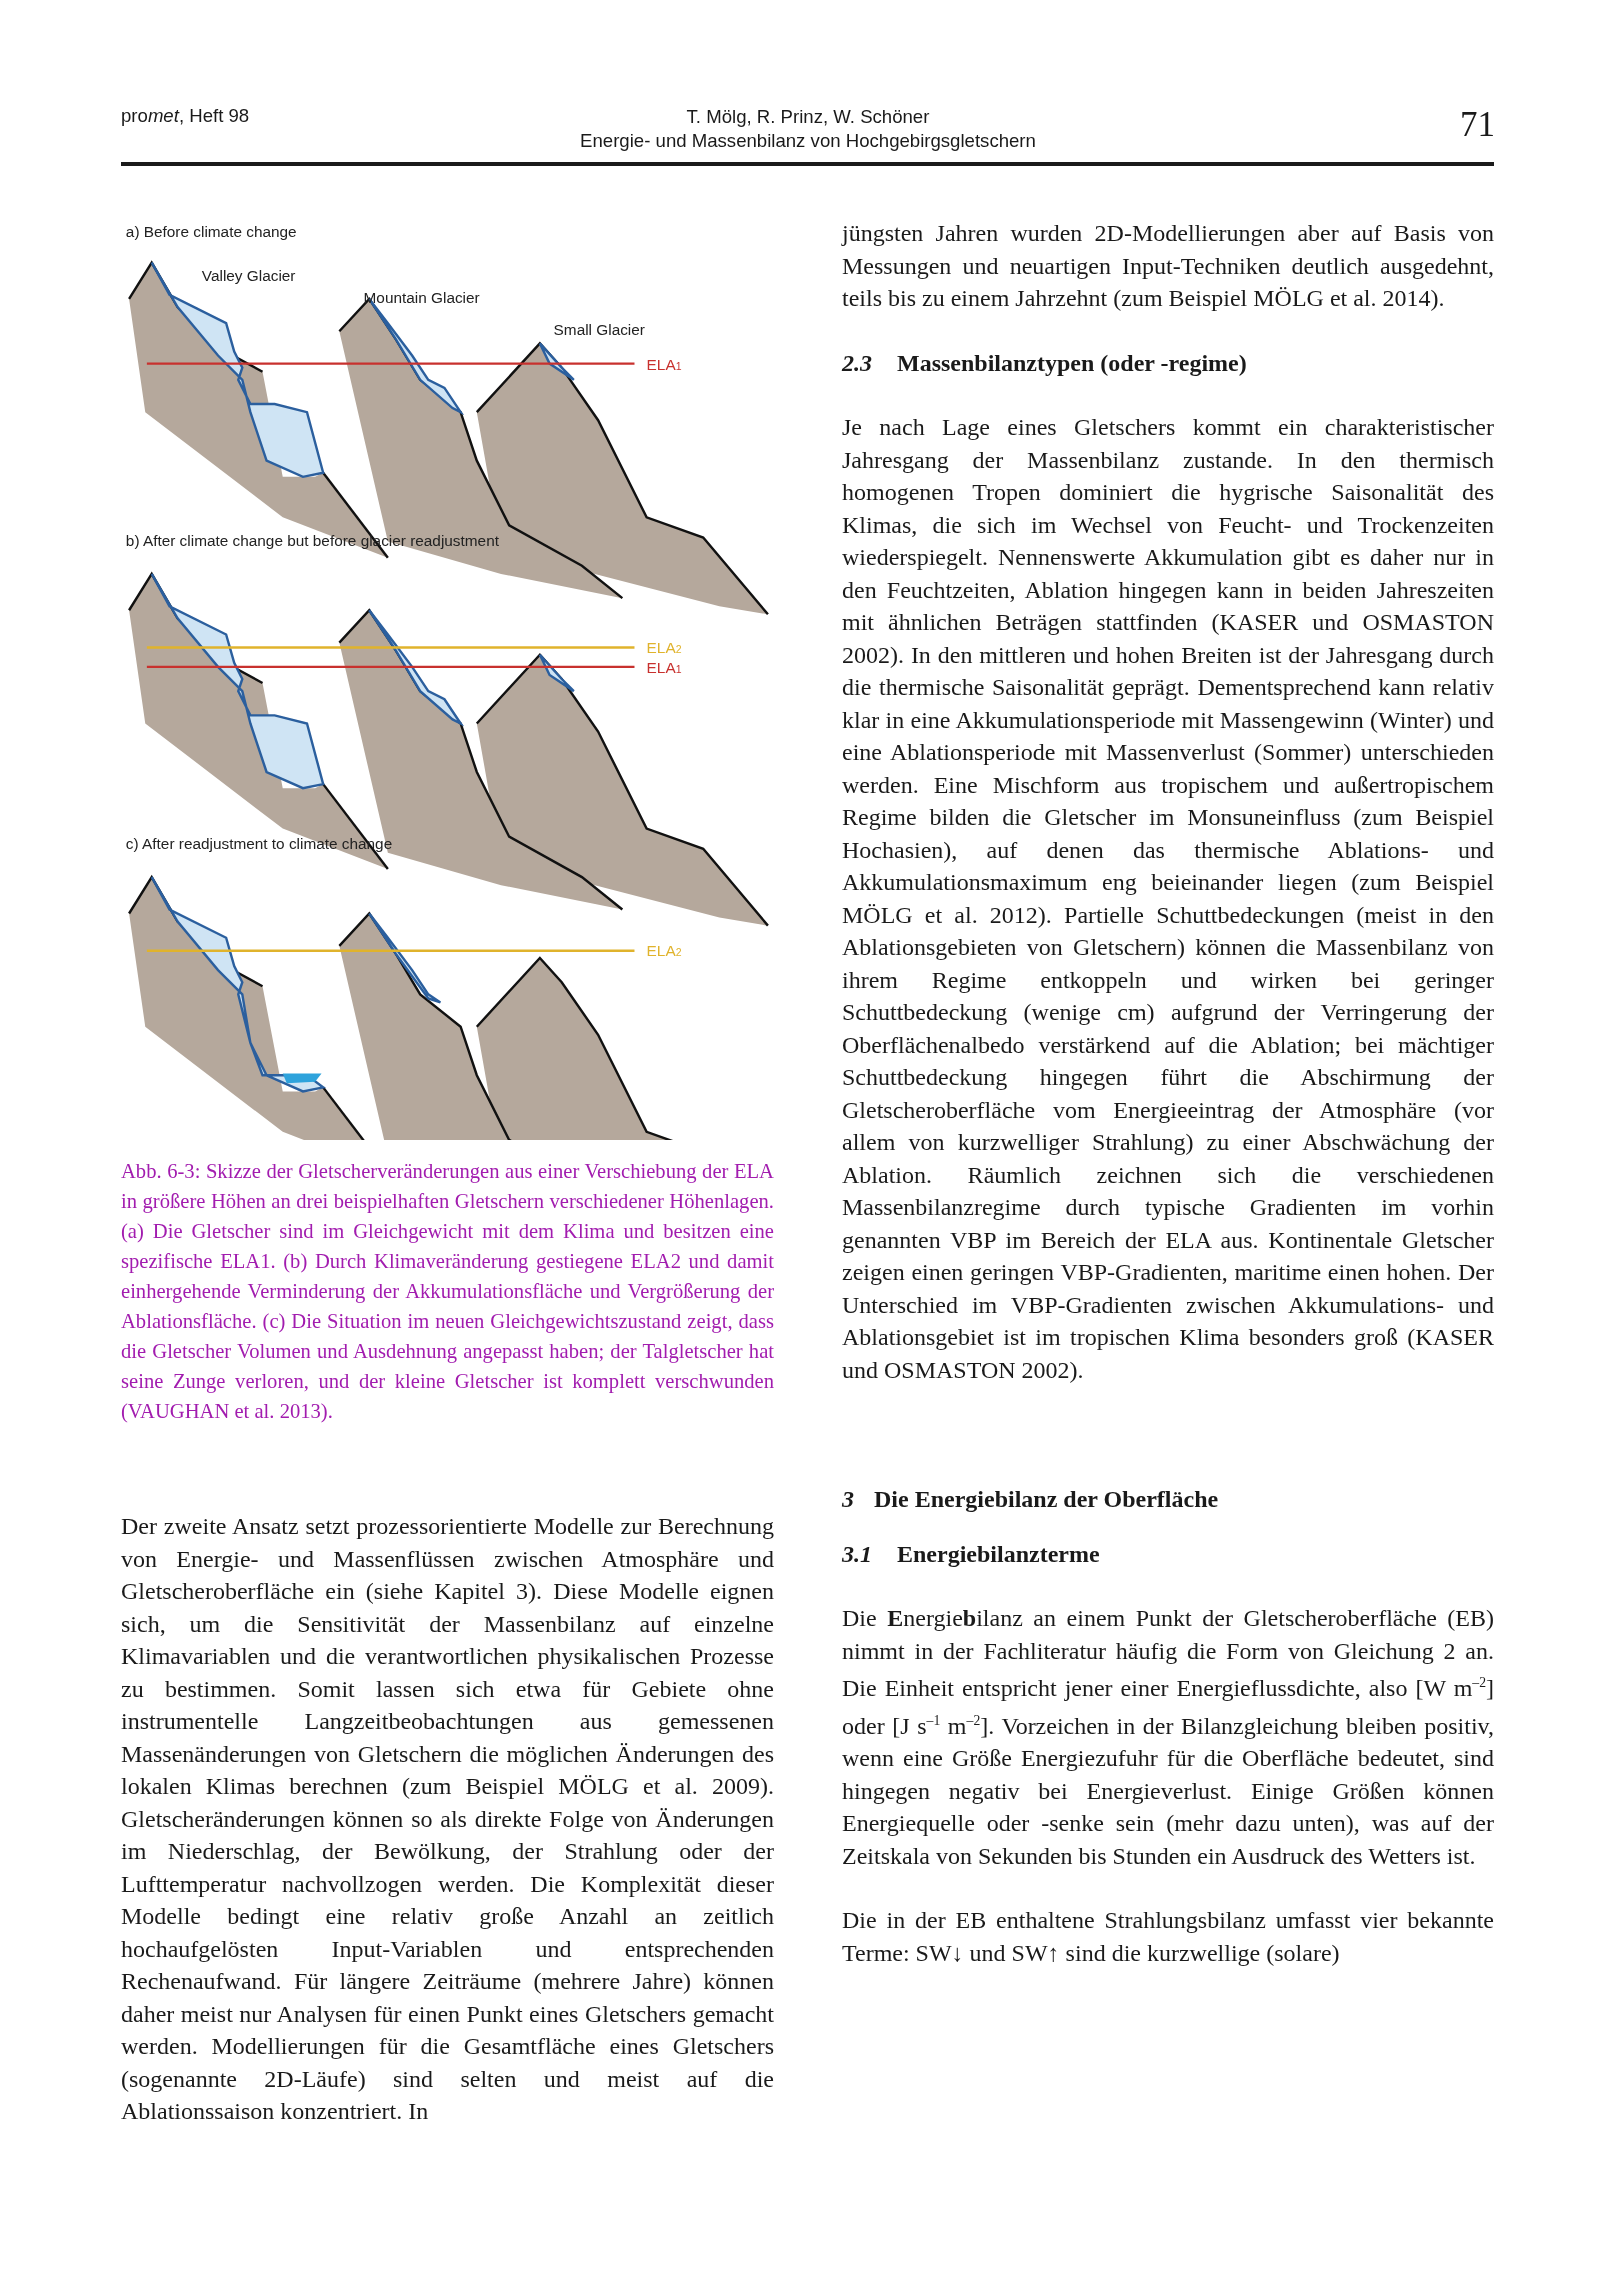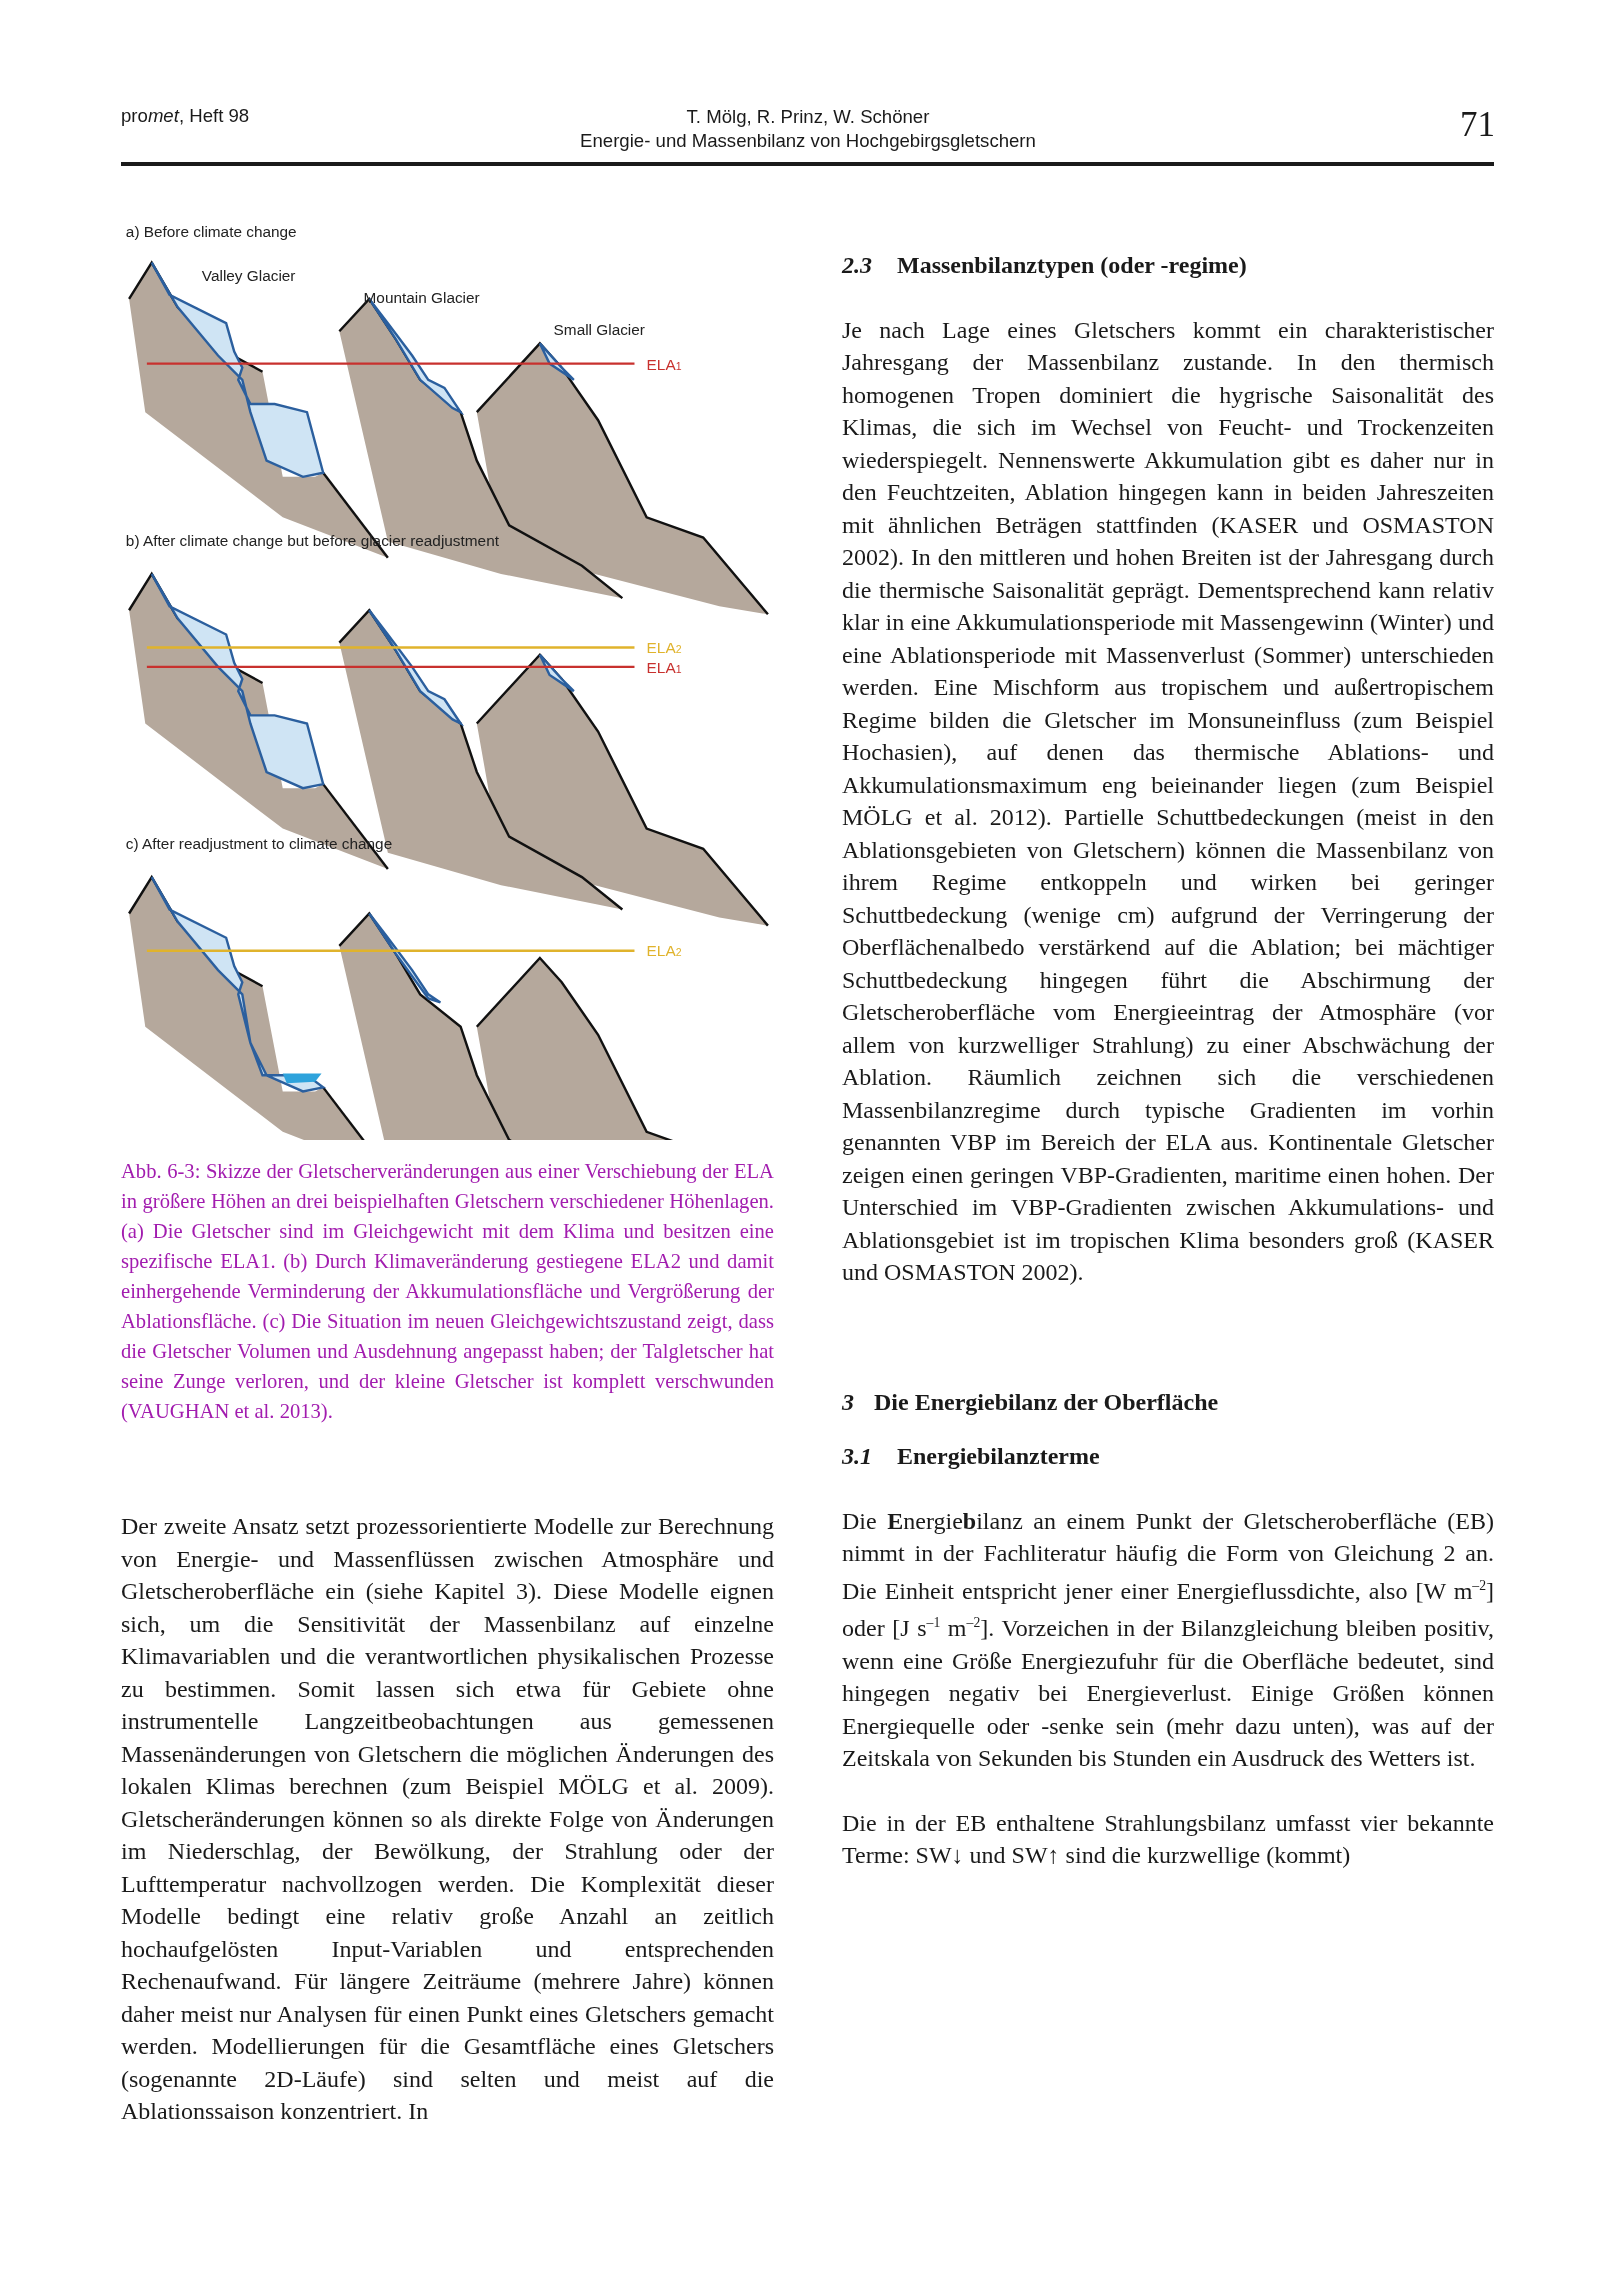--- a/index.html
+++ b/index.html
@@ -113,20 +113,21 @@
       <text class="ela-text" x="650" y="153" fill="#e0b32c"><tspan>ELA</tspan><tspan font-size="13">2</tspan></text>
     </g>
   </svg>
 </div>
 
 <div class="caption">Abb. 6-3: Skizze der Gletscherveränderungen aus einer Verschiebung der ELA in größere Höhen an drei beispielhaften Gletschern verschiedener Höhenlagen. (a) Die Gletscher sind im Gleichgewicht mit dem Klima und besitzen eine spezifische ELA1. (b) Durch Klimaveränderung gestiegene ELA2 und damit einhergehende Verminderung der Akkumulationsfläche und Vergrößerung der Ablationsfläche. (c) Die Situation im neuen Gleichgewichtszustand zeigt, dass die Gletscher Volumen und Ausdehnung angepasst haben; der Talgletscher hat seine Zunge verloren, und der kleine Gletscher ist komplett verschwunden (VAUGHAN et al. 2013).</div>
 
 <div class="col-left-text">Der zweite Ansatz setzt prozessorientierte Modelle zur Berechnung von Energie- und Massenflüssen zwischen Atmosphäre und Gletscheroberfläche ein (siehe Kapitel 3). Diese Modelle eignen sich, um die Sensitivität der Massenbilanz auf einzelne Klimavariablen und die verantwortlichen physikalischen Prozesse zu bestimmen. Somit lassen sich etwa für Gebiete ohne instrumentelle Langzeitbeobachtungen aus gemessenen Massenänderungen von Gletschern die möglichen Änderungen des lokalen Klimas berechnen (zum Beispiel MÖLG et al. 2009). Gletscheränderungen können so als direkte Folge von Änderungen im Niederschlag, der Bewölkung, der Strahlung oder der Lufttemperatur nachvollzogen werden. Die Komplexität dieser Modelle bedingt eine relativ große Anzahl an zeitlich hochaufgelösten Input-Variablen und entsprechenden Rechenaufwand. Für längere Zeiträume (mehrere Jahre) können daher meist nur Analysen für einen Punkt eines Gletschers gemacht werden. Modellierungen für die Gesamtfläche eines Gletschers (sogenannte 2D-Läufe) sind selten und meist auf die Ablationssaison konzentriert. In</div>
 
 <div class="col-right">
+  <p>jüngsten Jahren wurden 2D-Modellierungen aber auf Basis von Messungen und neuartigen Input-Techniken deutlich ausgedehnt, teils bis zu einem Jahrzehnt (zum Beispiel MÖLG et al. 2014).</p>
   <p class="section-h" style="margin-top:32px;"><span class="num">2.3</span><span>Massenbilanztypen (oder -regime)</span></p>
   <p style="margin-top:32px;">Je nach Lage eines Gletschers kommt ein charakteristischer Jahresgang der Massenbilanz zustande. In den thermisch homogenen Tropen dominiert die hygrische Saisonalität des Klimas, die sich im Wechsel von Feucht- und Trockenzeiten wiederspiegelt. Nennenswerte Akkumulation gibt es daher nur in den Feuchtzeiten, Ablation hingegen kann in beiden Jahreszeiten mit ähnlichen Beträgen stattfinden (KASER und OSMASTON 2002). In den mittleren und hohen Breiten ist der Jahresgang durch die thermische Saisonalität geprägt. Dementsprechend kann relativ klar in eine Akkumulationsperiode mit Massengewinn (Winter) und eine Ablationsperiode mit Massenverlust (Sommer) unterschieden werden. Eine Mischform aus tropischem und außertropischem Regime bilden die Gletscher im Monsuneinfluss (zum Beispiel Hochasien), auf denen das thermische Ablations- und Akkumulationsmaximum eng beieinander liegen (zum Beispiel MÖLG et al. 2012). Partielle Schuttbedeckungen (meist in den Ablationsgebieten von Gletschern) können die Massenbilanz von ihrem Regime entkoppeln und wirken bei geringer Schuttbedeckung (wenige cm) aufgrund der Verringerung der Oberflächenalbedo verstärkend auf die Ablation; bei mächtiger Schuttbedeckung hingegen führt die Abschirmung der Gletscheroberfläche vom Energieeintrag der Atmosphäre (vor allem von kurzwelliger Strahlung) zu einer Abschwächung der Ablation. Räumlich zeichnen sich die verschiedenen Massenbilanzregime durch typische Gradienten im vorhin genannten VBP im Bereich der ELA aus. Kontinentale Gletscher zeigen einen geringen VBP-Gradienten, maritime einen hohen. Der Unterschied im VBP-Gradienten zwischen Akkumulations- und Ablationsgebiet ist im tropischen Klima besonders groß (KASER und OSMASTON 2002).</p>
   <p class="section-h" style="margin-top:97px;"><span class="num" style="width:32px">3</span><span>Die Energiebilanz der Oberfläche</span></p>
   <p class="section-h" style="margin-top:22px;"><span class="num">3.1</span><span>Energiebilanzterme</span></p>
   <p style="margin-top:32px;"><span>Die </span><b>E</b><span>nergie</span><b>b</b><span>ilanz an einem Punkt der Gletscheroberfläche (EB) nimmt in der Fachliteratur häufig die Form von Gleichung 2 an. Die Einheit entspricht jener einer Energieflussdichte, also [W m</span><sup style="font-size:13.7px">–2</sup><span>] oder [J s</span><sup style="font-size:13.7px">–1</sup><span> m</span><sup style="font-size:13.7px">–2</sup><span>]. Vorzeichen in der Bilanzgleichung bleiben positiv, wenn eine Größe Energiezufuhr für die Oberfläche bedeutet, sind hingegen negativ bei Energieverlust. Einige Größen können Energiequelle oder -senke sein (mehr dazu unten), was auf der Zeitskala von Sekunden bis Stunden ein Ausdruck des Wetters ist.</span></p>
-  <p style="margin-top:32px;">Die in der EB enthaltene Strahlungsbilanz umfasst vier bekannte Terme: SW↓ und SW↑ sind die kurzwellige (kommt)</p>
+  <p style="margin-top:32px;">Die in der EB enthaltene Strahlungsbilanz umfasst vier bekannte Terme: SW↓ und SW↑ sind die kurzwellige (solare)</p>
 </div>
 
 
 </body></html>

